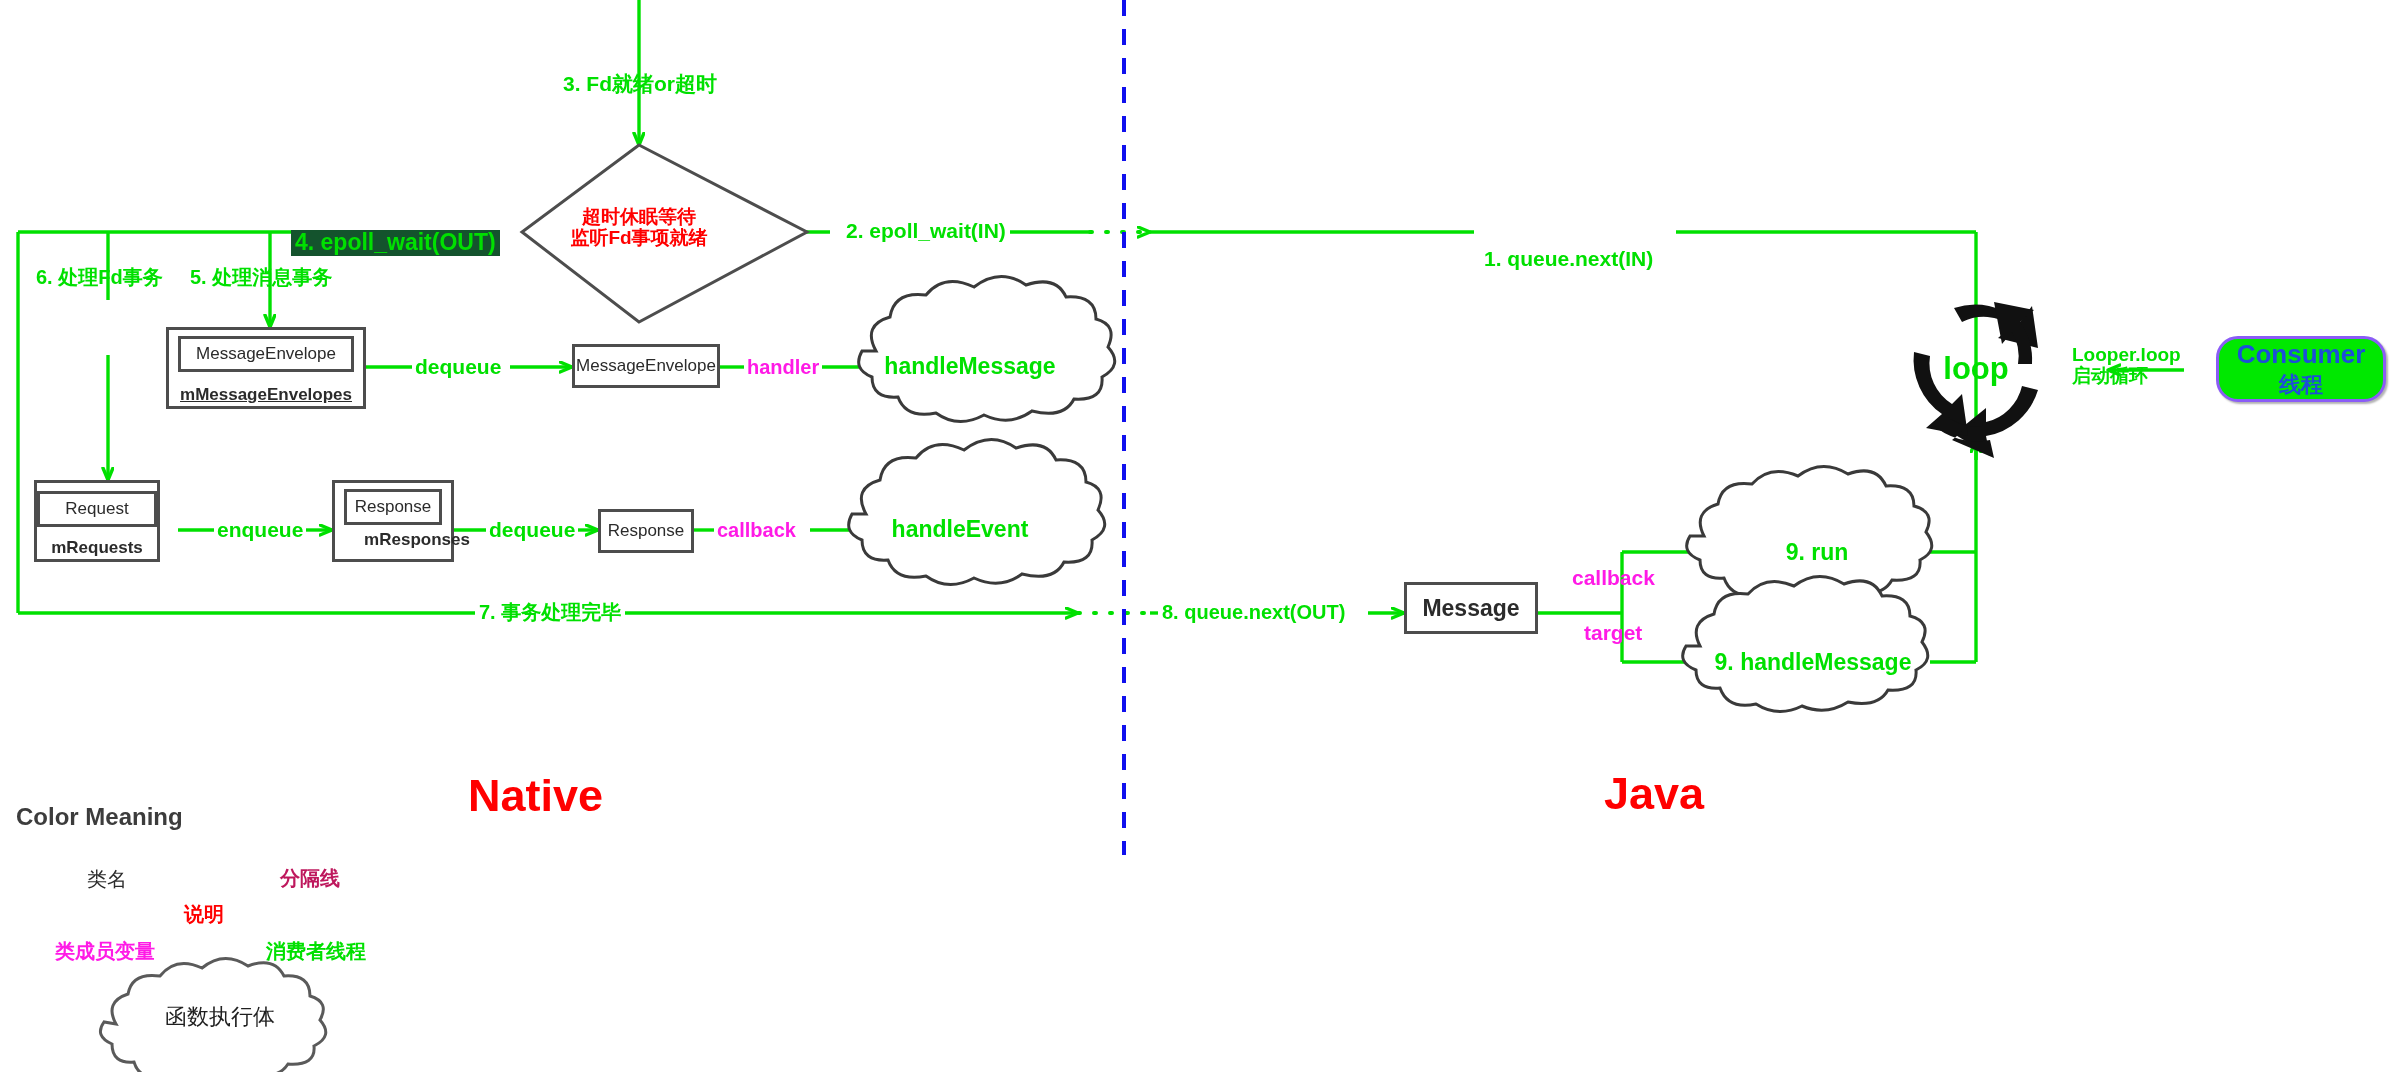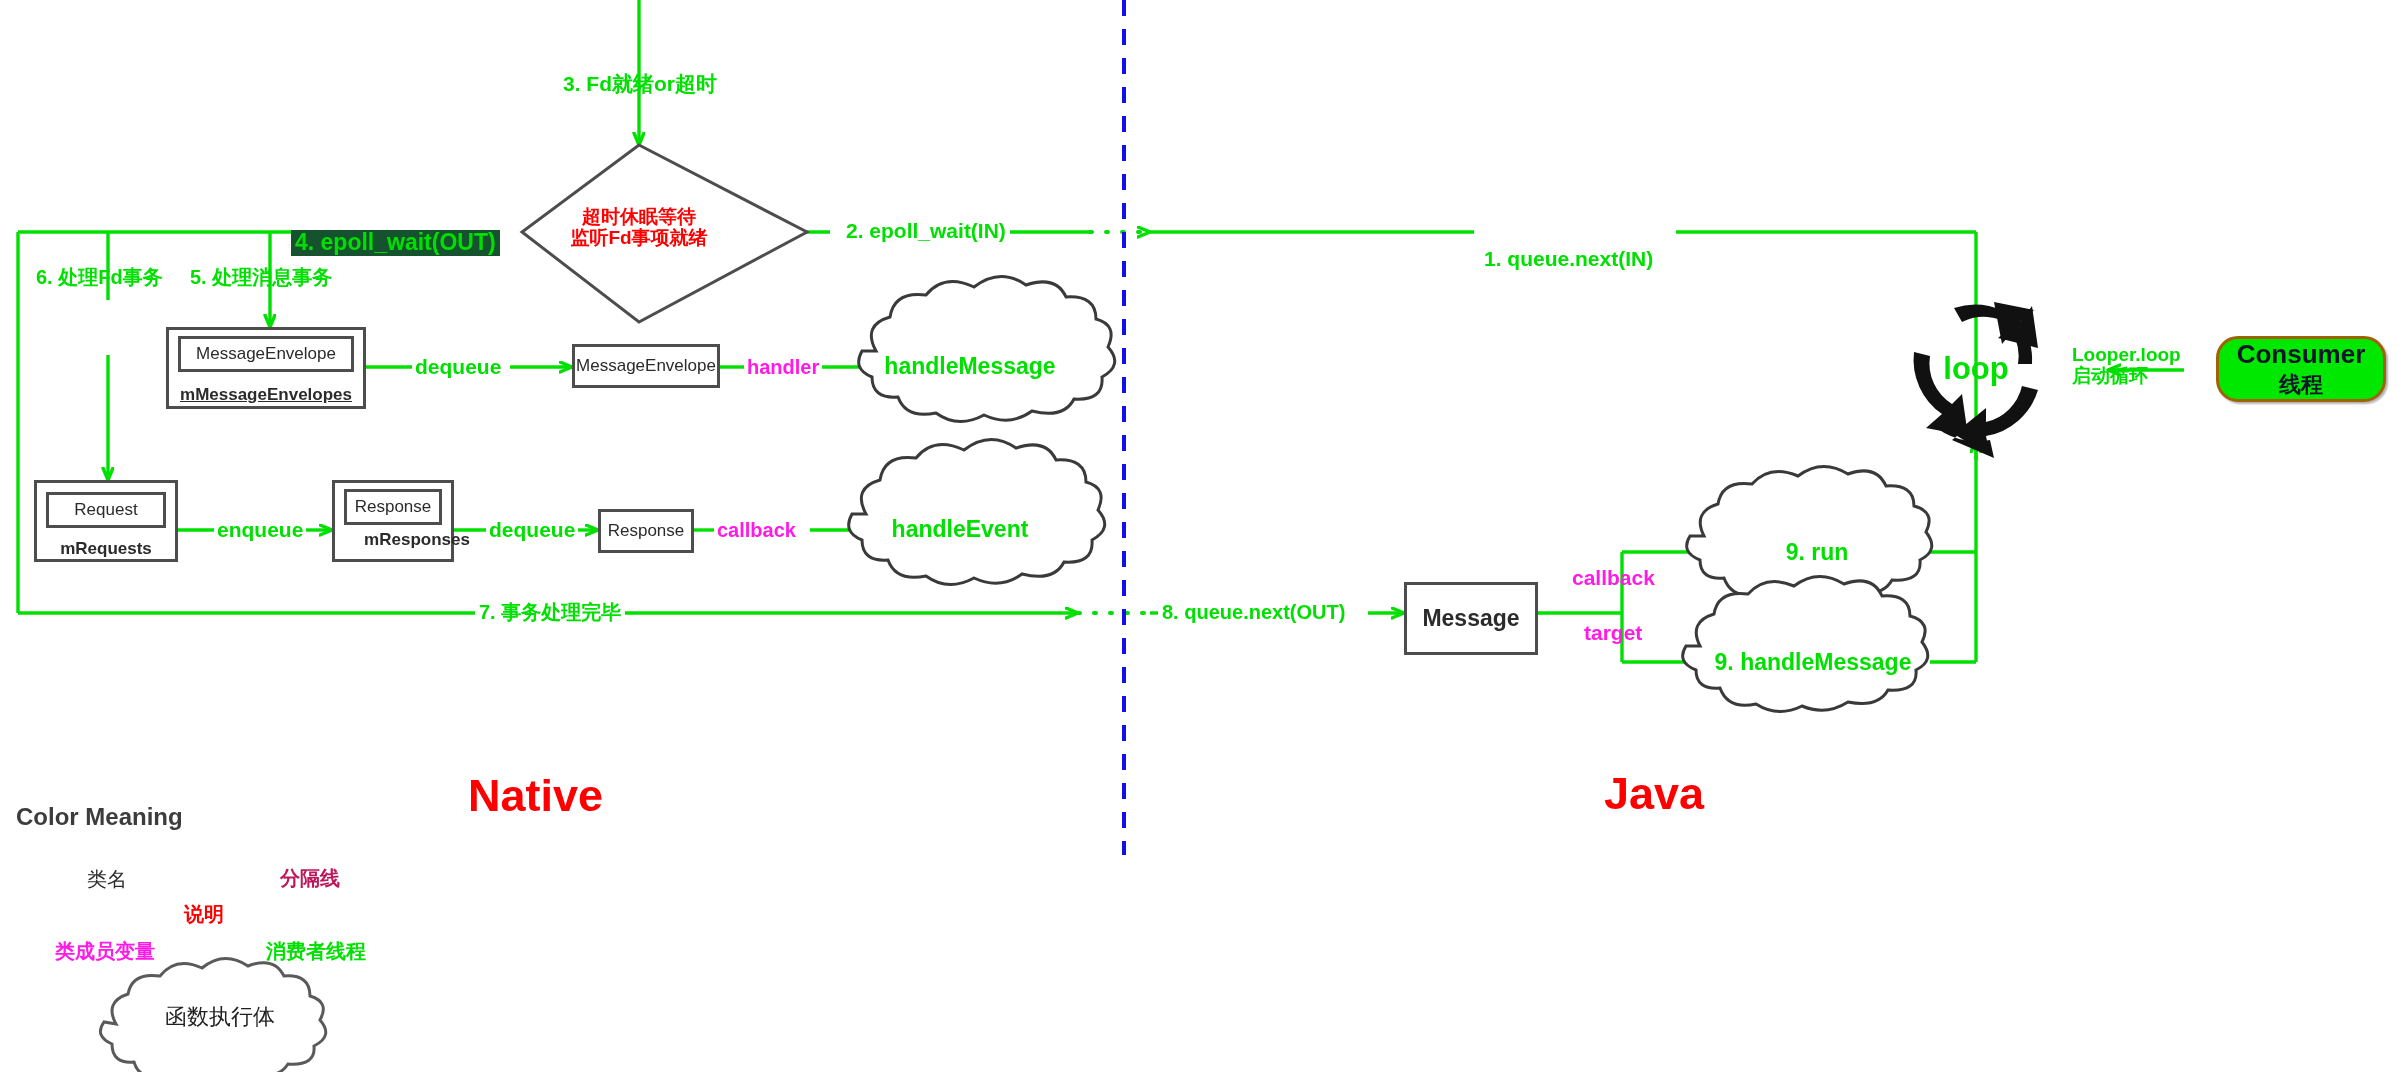--- a/index.html
+++ b/index.html
@@ -73,27 +73,27 @@
     color: #2b2b2b;
   }
   .container-label {
     font-weight: bold;
     color: #2b2b2b;
   }
   .consumer-pill {
     position: absolute;
     box-sizing: border-box;
     background: #00e800;
-    border: 3px solid #a16207;
+    border: 3px solid #8b5cf6;
     border-radius: 22px;
     display: flex;
     flex-direction: column;
     align-items: center;
     justify-content: center;
-    color: #0f172a;
+    color: #1d4ed8;
     font-weight: bold;
     box-shadow: 2px 2px 2px rgba(0,0,0,0.30);
   }
   .big-side-label {
     position: absolute;
     color: #ff0000;
     font-weight: bold;
     white-space: nowrap;
   }
   .legend-title {
@@ -327,21 +327,21 @@
   <div class="lbl green-bold" style="left:412px; top:355px; font-size:21px; background:#ffffff; padding:0 3px;">dequeue</div>
 
   <div class="simple-box" style="left:572px; top:344px; width:148px; height:44px; font-size:17px;">
     <span>MessageEnvelope</span>
   </div>
 
   <div class="lbl magenta-bold" style="left:744px; top:356px; font-size:20px; background:#ffffff; padding:0 3px;">handler</div>
 
   <div class="lbl green-bold" style="left:855px; top:354px; width:230px; text-align:center; font-size:23px;">handleMessage</div>
 
-  <div class="box" style="left:34px; top:480px; width:144px; height:82px; padding-top:6px; justify-content:flex-end;">
+  <div class="box" style="left:34px; top:480px; width:126px; height:82px; padding-top:6px; justify-content:center;">
     <div class="box-inner" style="width:120px; height:36px; font-size:17px;">
       <span>Request</span>
     </div>
     <div class="container-label" style="font-size:17px; margin-top:11px;">mRequests</div>
   </div>
 
   <div class="lbl green-bold" style="left:214px; top:518px; font-size:21px; background:#ffffff; padding:0 3px;">enqueue</div>
 
   <div class="box" style="left:332px; top:480px; width:122px; height:82px; padding-top:6px; justify-content:flex-start;">
     <div class="box-inner" style="width:98px; height:36px; font-size:17px;">
@@ -357,21 +357,21 @@
   </div>
 
   <div class="lbl magenta-bold" style="left:714px; top:519px; font-size:20px; background:#ffffff; padding:0 3px;">callback</div>
 
   <div class="lbl green-bold" style="left:845px; top:517px; width:230px; text-align:center; font-size:23px;">handleEvent</div>
 
   <div class="lbl green-bold" style="left:475px; top:601px; font-size:20px; background:#ffffff; padding:0 4px;">7. 事务处理完毕</div>
 
   <div class="lbl green-bold" style="left:1158px; top:601px; font-size:20px; background:#ffffff; padding:0 4px;">8. queue.next(OUT)</div>
 
-  <div class="simple-box" style="left:1404px; top:582px; width:134px; height:73px; font-size:23px; font-weight:bold;">
+  <div class="simple-box" style="left:1404px; top:582px; width:134px; height:52px; font-size:23px; font-weight:bold;">
     <span>Message</span>
   </div>
 
   <div class="lbl magenta-bold" style="left:1572px; top:566px; font-size:21px;">callback</div>
 
   <div class="lbl magenta-bold" style="left:1584px; top:621px; font-size:21px;">target</div>
 
   <div class="lbl green-bold" style="left:1704px; top:540px; width:226px; text-align:center; font-size:23px;">9. run</div>
 
   <div class="lbl green-bold" style="left:1700px; top:650px; width:226px; text-align:center; font-size:23px;">9. handleMessage</div>

